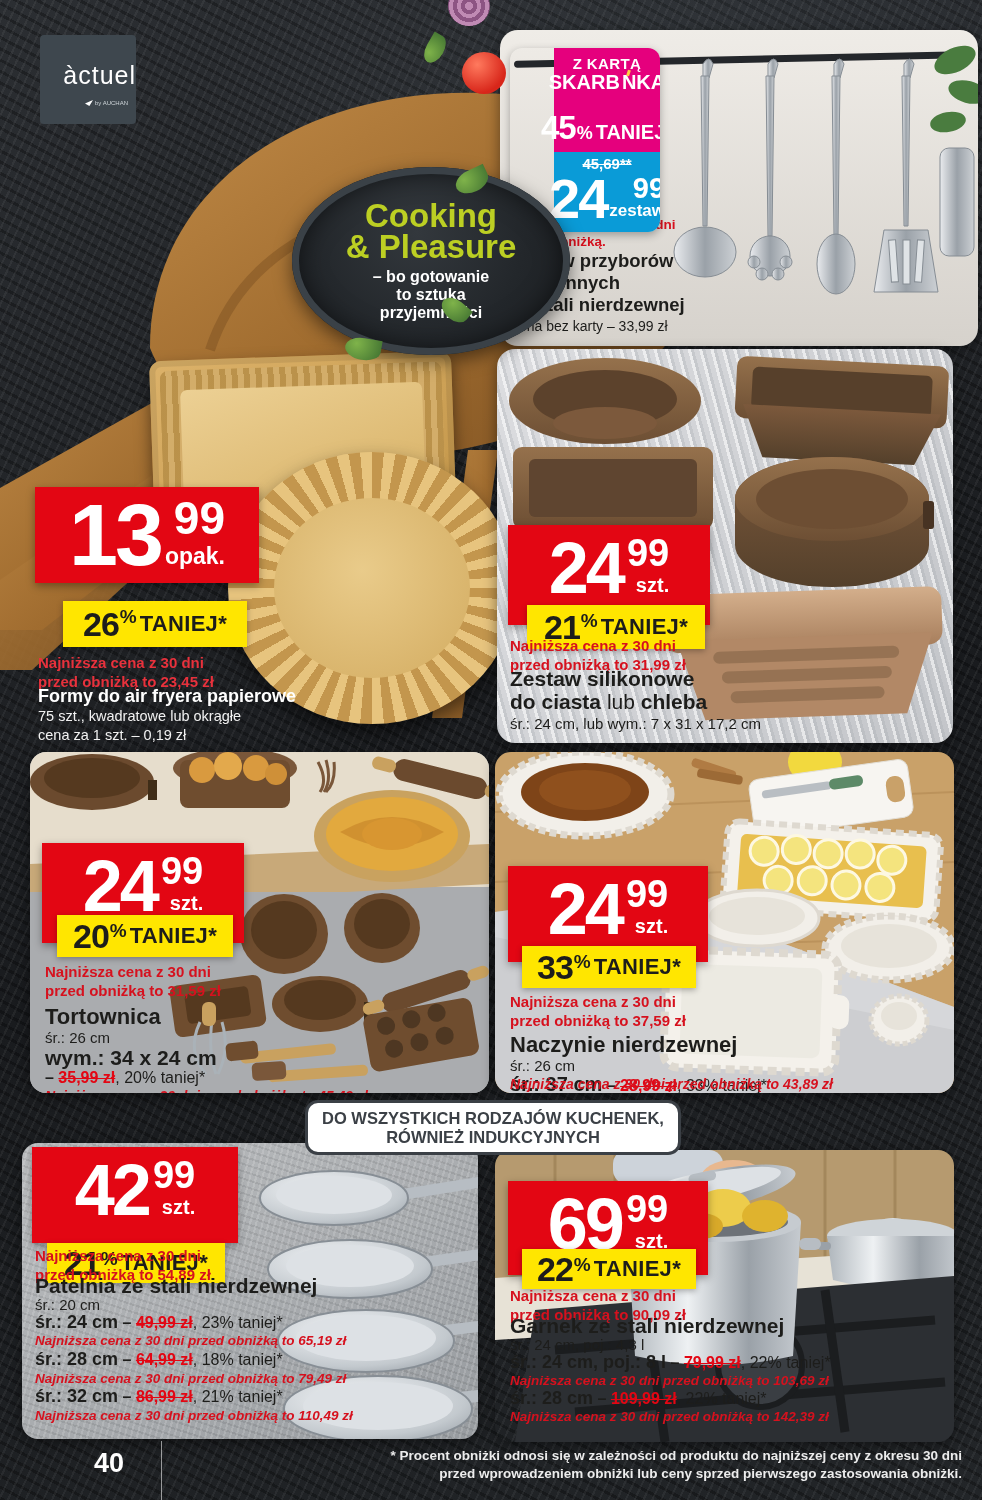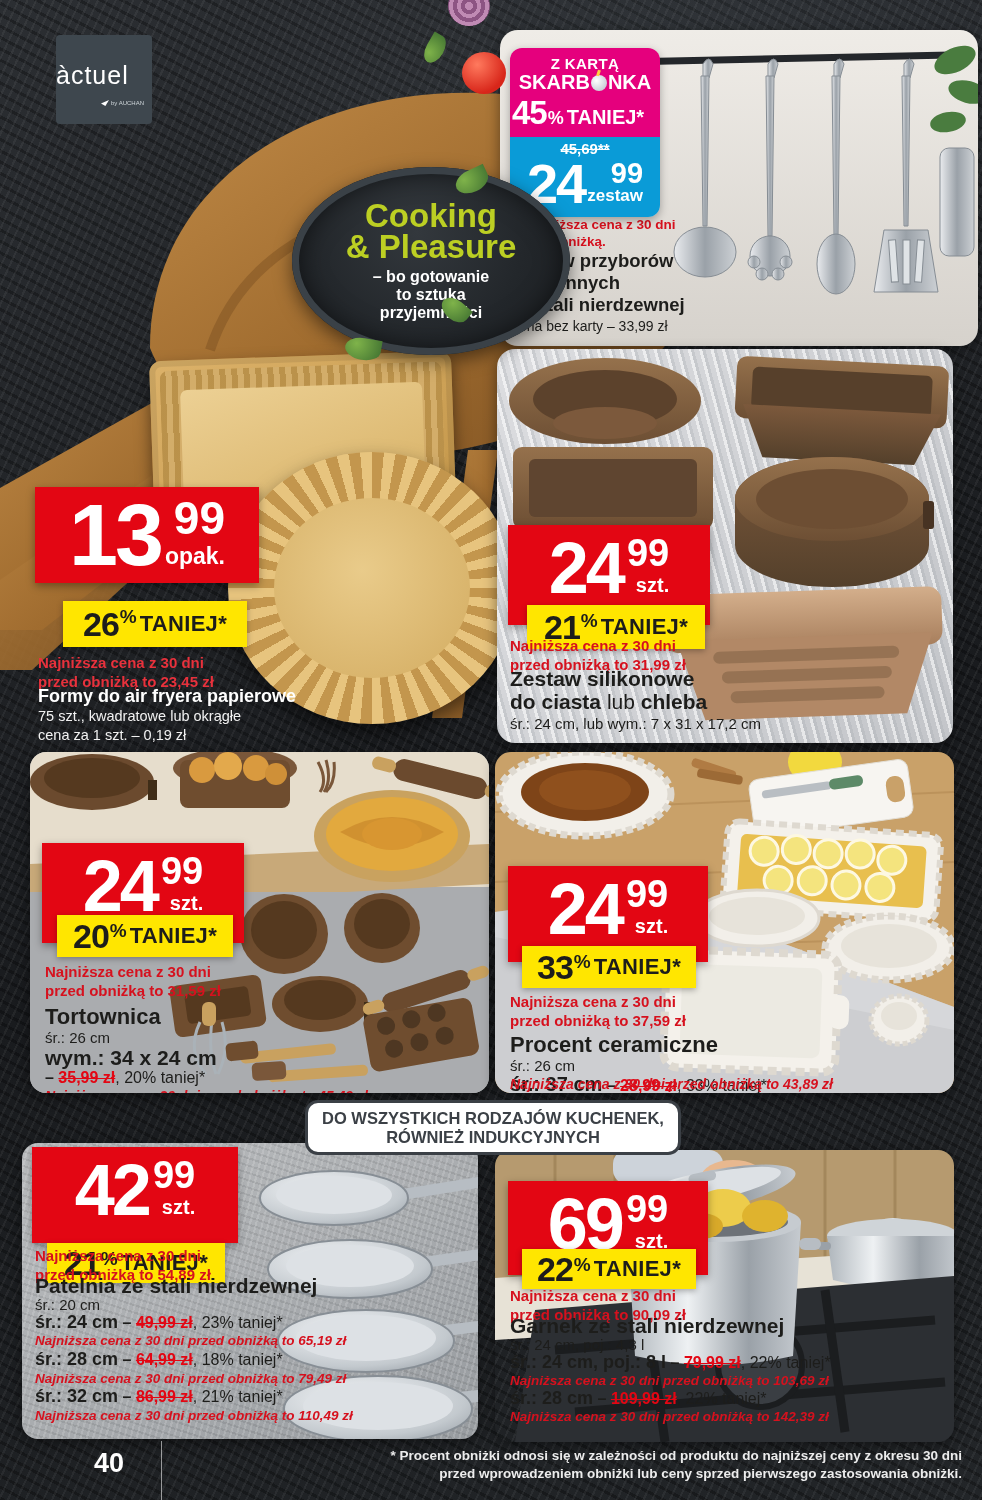--- a/index.html
+++ b/index.html
@@ -40,50 +40,50 @@
   .pname{position:absolute;color:var(--ink);font-weight:700;z-index:4;}
   .pspec{position:absolute;color:var(--ink);font-size:15px;z-index:4;}
   .vline{position:absolute;color:var(--ink);font-size:16px;white-space:nowrap;z-index:4;}
   .vsize{font-weight:700;font-size:18px;}
   .vdash{font-weight:700;}
   .vold{color:#e30613;text-decoration:line-through;font-weight:700;}
   .voff{font-size:16px;}
   .vnote{position:absolute;color:#d6111e;font-weight:700;font-size:13.5px;white-space:nowrap;z-index:4;font-style:italic;}
 
   
-  .logo{position:absolute;left:56px;top:35px;width:96px;height:89px;background:#3e474e;border-radius:4px;
-    z-index:3;display:flex;flex-direction:column;align-items:flex-start;justify-content:center;}
+  .logo{position:absolute;left:40px;top:35px;width:96px;height:89px;background:#3e474e;border-radius:4px;
+    z-index:3;display:flex;flex-direction:column;align-items:flex-end;justify-content:center;}
   .logo-word{color:#fff;font-size:25px;letter-spacing:1px;font-weight:400;margin-top:8px;}
   .logo-sub{color:#cfd6da;font-size:6px;align-self:flex-end;margin:10px 8px 0 0;display:flex;align-items:center;gap:2px;}
   .logo-bird{width:8px;height:6px;background:#fff;clip-path:polygon(0 60%,100% 0,55% 100%);}
 
   .panbadge{position:absolute;left:292px;top:167px;width:278px;height:188px;border-radius:50%;
     background:radial-gradient(circle at 45% 35%, #33383d 0%, #23272b 55%, #1a1d20 100%);
     box-shadow:inset 0 0 0 7px #3a4147, inset 0 0 30px rgba(0,0,0,.8), 0 6px 18px rgba(0,0,0,.5);
     display:flex;flex-direction:column;align-items:center;justify-content:center;z-index:3;text-align:center;}
   .panbadge .t1{color:#bccf23;font-weight:700;font-size:33px;line-height:.95;}
   .panbadge .t2{color:#fff;font-weight:700;font-size:16px;line-height:18px;margin-top:6px;}
   .pan-handle{position:absolute;left:545px;top:110px;width:110px;height:18px;background:linear-gradient(#d9b98c,#b08a54);
     transform:rotate(-35deg);border-radius:9px;z-index:2;}
   .leaf{position:absolute;background:radial-gradient(circle at 30% 30%, #7fb34a, #3f7030);border-radius:50% 0 50% 50%;z-index:3;}
   .tomato{position:absolute;left:462px;top:52px;width:44px;height:42px;border-radius:50%;
     background:radial-gradient(circle at 35% 30%, #ff7a5e, #d8261a 70%);z-index:3;}
   .onion{position:absolute;left:448px;top:-14px;width:42px;height:40px;border-radius:50%;
     background:repeating-radial-gradient(circle at 50% 50%, #c08ab4 0 4px, #8d5483 4px 8px);z-index:3;}
 
   
   .skarb{position:absolute;left:10px;top:18px;width:150px;border-radius:12px;overflow:hidden;
-    box-shadow:0 3px 8px rgba(0,0,0,.3);z-index:5;}
+    box-shadow:0 3px 8px rgba(0,0,0,.3);z-index:5;padding-left:44px;}
   .skarb-top{background:var(--magenta);color:#fff;text-align:center;padding:7px 2px 5px;}
   .sk1{font-size:15px;font-weight:700;letter-spacing:.4px;}
   .sk2{font-size:20px;font-weight:700;display:flex;justify-content:center;align-items:center;line-height:1.05;}
   .piggy{width:16px;height:16px;border-radius:50%;display:inline-block;position:relative;margin:0 1px;
     background:radial-gradient(circle at 35% 35%, #ffffff, #c9cfd6 75%);}
   .piggy::before{content:"";position:absolute;left:6px;top:-5px;width:3px;height:6px;background:#ffd23f;transform:rotate(18deg);}
-  .skpct{display:flex;align-items:baseline;margin-top:1px;}
+  .skpct{display:flex;align-items:baseline;justify-content:center;margin-top:16px;}
   .skpct .a{font-size:33px;font-weight:700;letter-spacing:-1px;}
   .skpct .b{font-size:18px;font-weight:700;margin:0 3px 0 1px;}
   .skpct .c{font-size:20px;font-weight:700;}
   .skarb-bot{background:var(--blue);color:#fff;text-align:center;padding:3px 4px 9px;}
   .skold{font-size:15px;font-weight:700;text-decoration:line-through;}
   .skprice{display:flex;justify-content:center;align-items:flex-start;line-height:.88;margin-top:2px;}
   .skpi{font-size:56px;font-weight:700;letter-spacing:-2px;}
   .skpr{display:flex;flex-direction:column;align-items:flex-end;margin-top:2px;margin-left:2px;}
   .skpd{font-size:29px;font-weight:700;}
   .skpu{font-size:17px;font-weight:700;margin-top:2px;}
@@ -540,21 +540,21 @@
     </div>
     <div class="disc" style="left:27px;top:194px;width:174px;height:42px;">
       <span class="dv">33</span>
       <span class="ds">%</span>
       <span class="dl">TANIEJ*</span>
     </div>
     <div class="rnote" style="left:15px;top:240px;">
       <div>Najniższa cena z 30 dni</div>
       <div>przed obniżką to 37,59 zł</div>
     </div>
-    <div class="pname" style="left:15px;top:280px;font-size:22px;">Procent ceramiczne</div>
+    <div class="pname" style="left:15px;top:280px;font-size:22px;">Naczynie nierdzewnej</div>
     <div class="pspec" style="left:15px;top:305px;">śr.: 26 cm</div>
     <div class="vline" style="left:15px;top:321px;">
       <span class="vsize" style="font-size:20px">śr.: 37 cm</span>
       <span class="vdash">–</span>
       <span class="vold">28,99 zł</span><span class="voff">, 33% taniej*</span>
     </div>
     <div class="vnote" style="left:15px;top:341px;transform:translateY(-17px);font-size:14px;">Najniższa cena z 30 dni przed obniżką to 43,89 zł</div>
   </div>
 
   <div class="banner">

